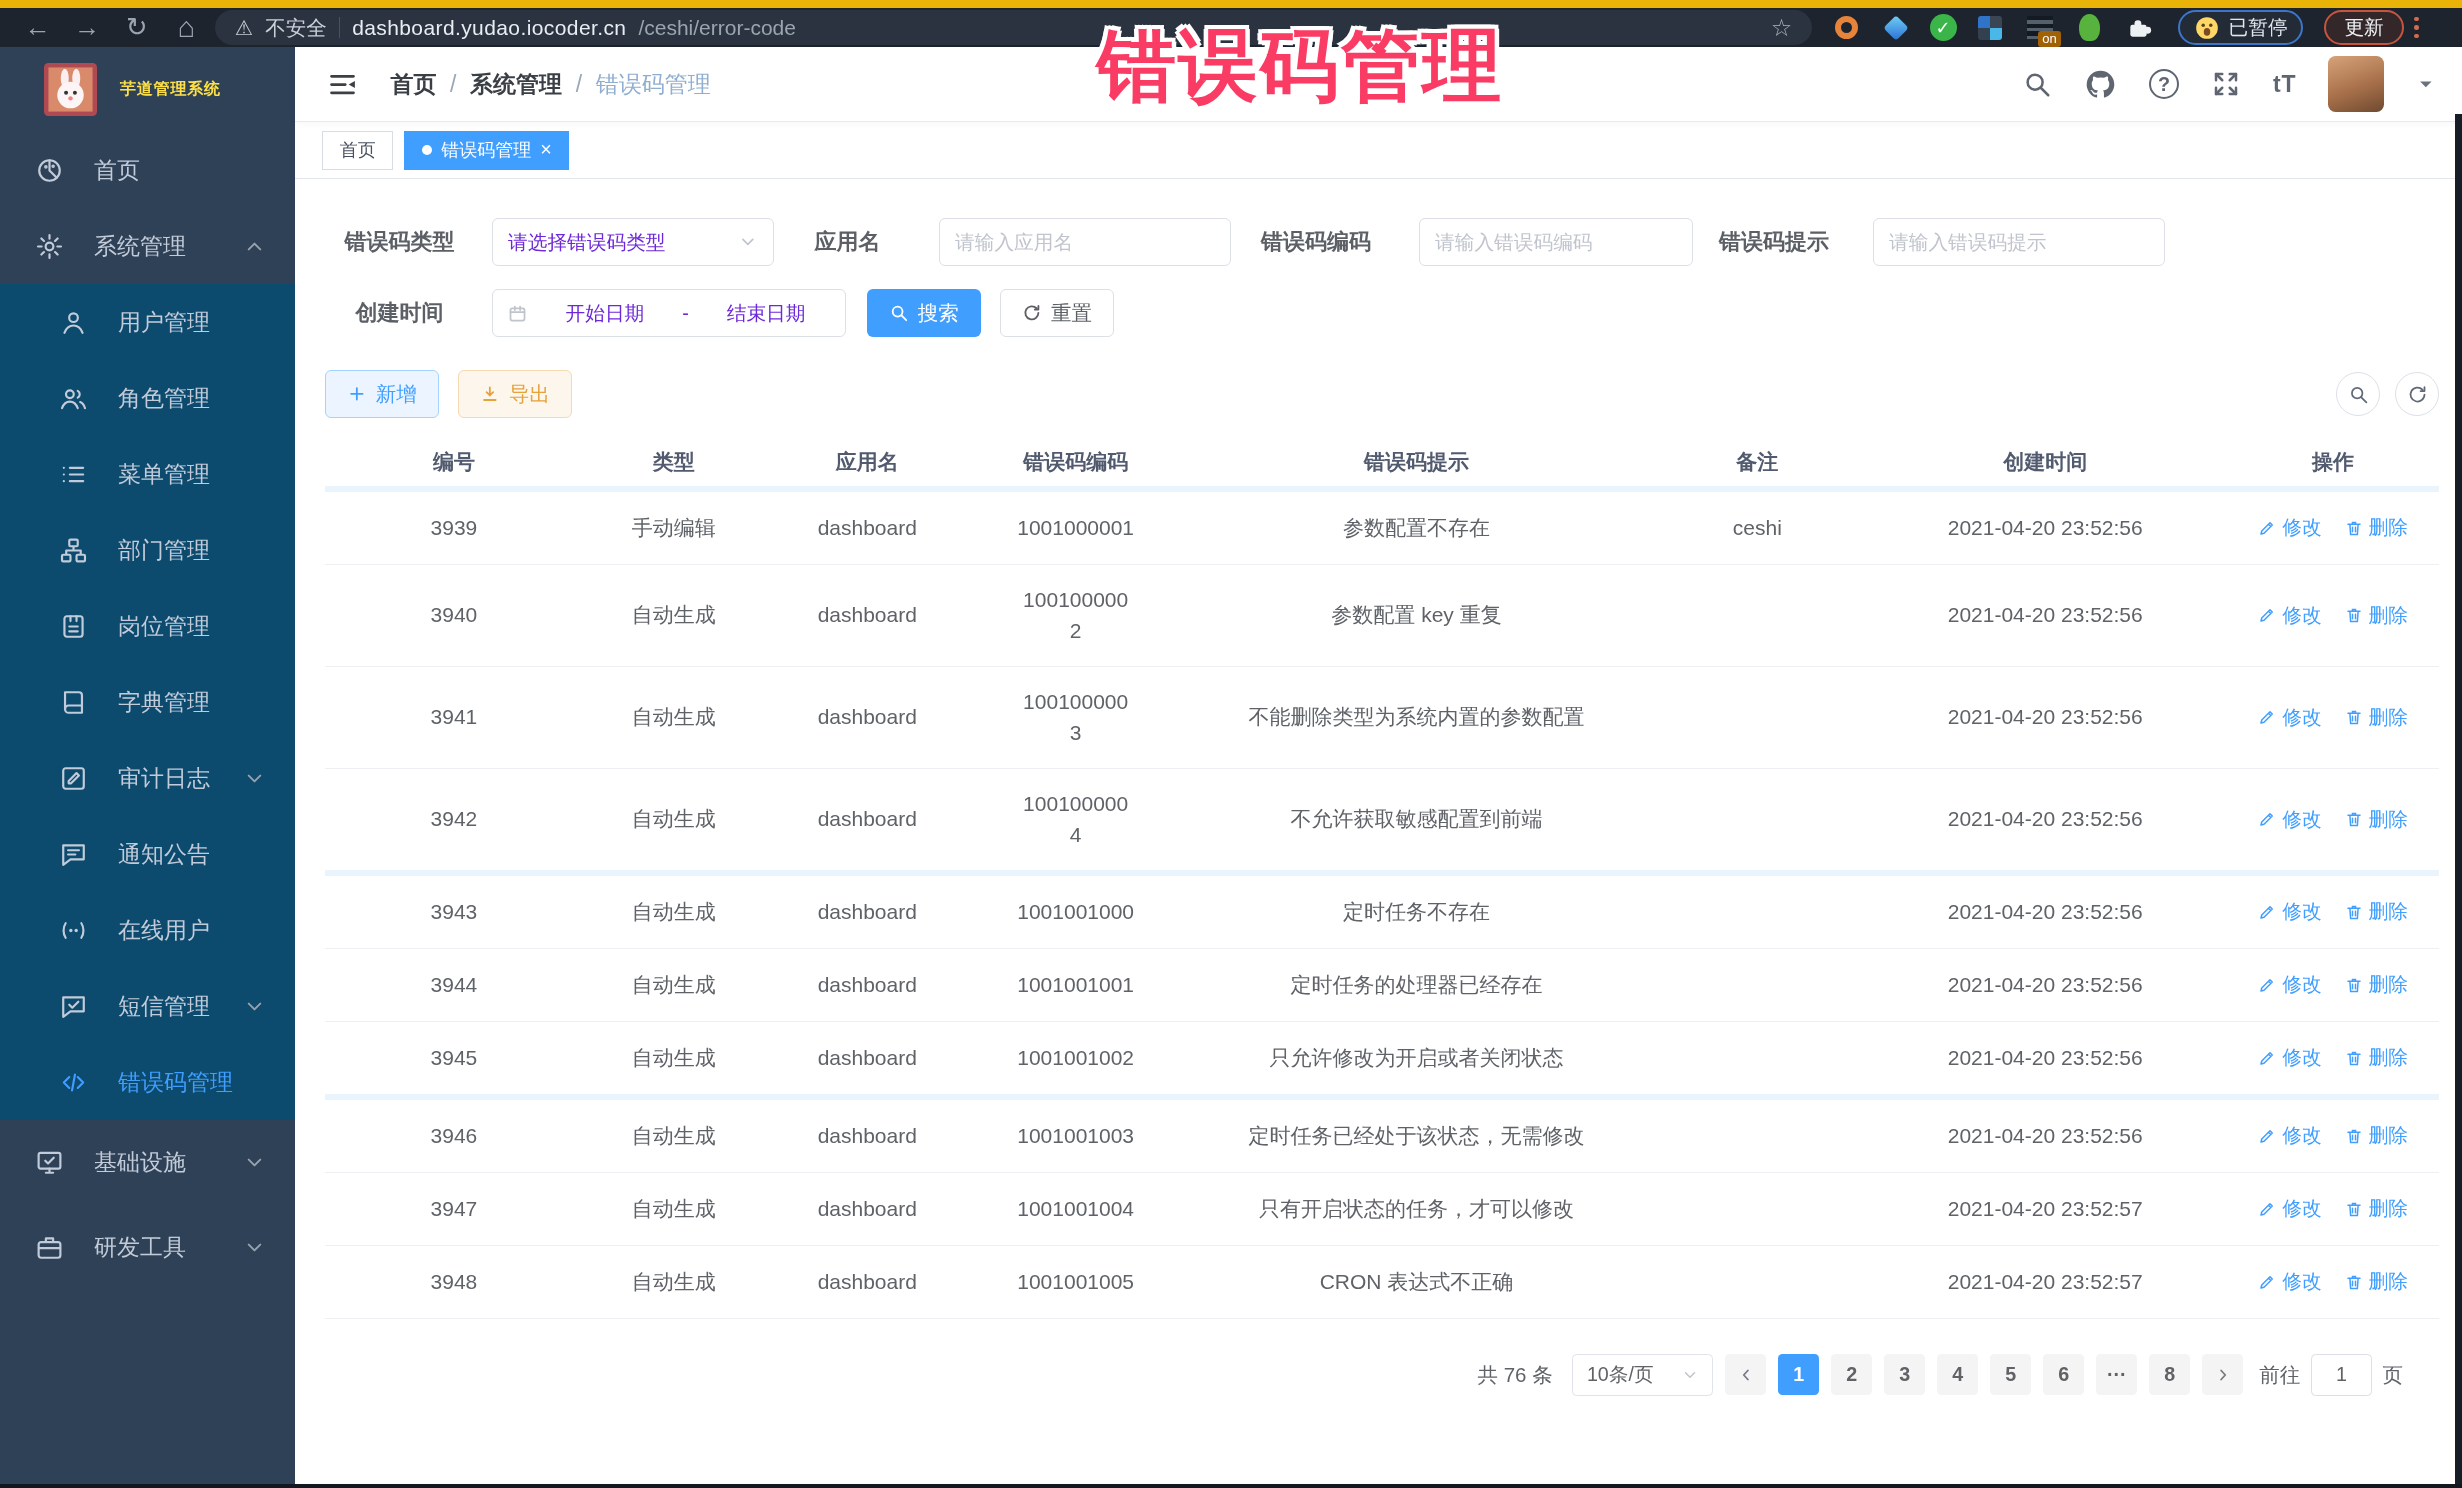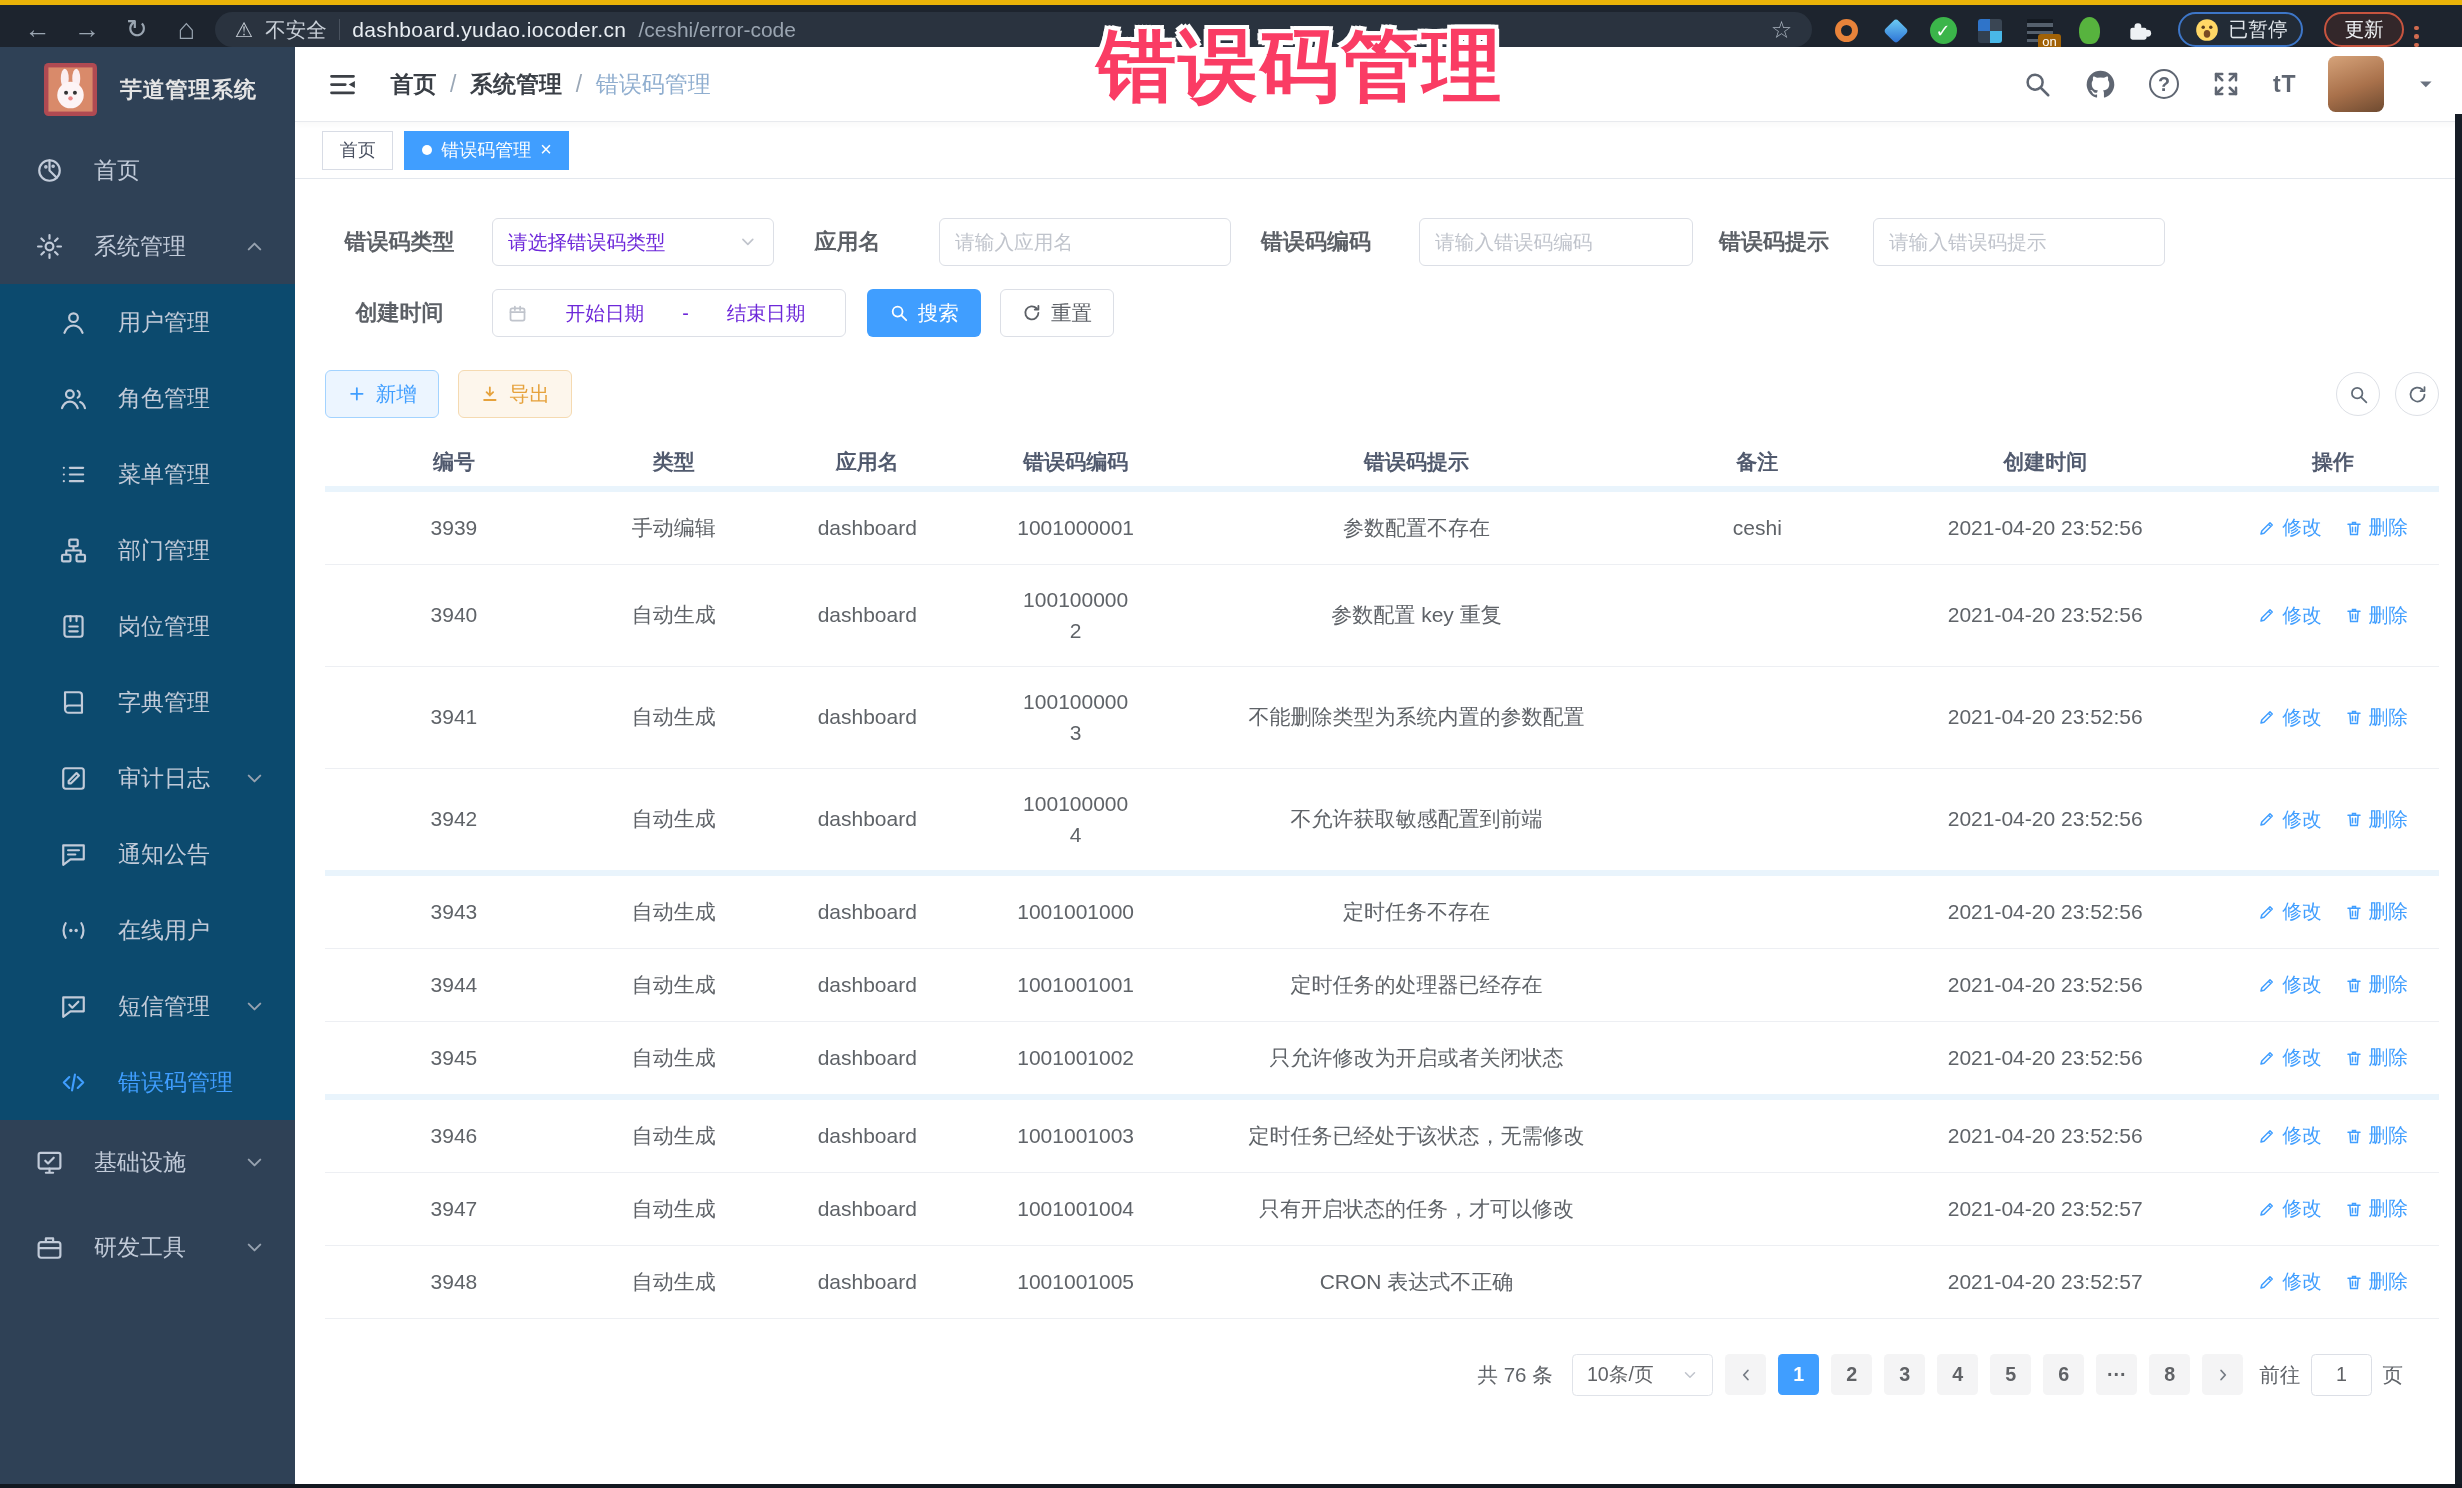--- a/index.html
+++ b/index.html
@@ -1,22 +1,22 @@
 <!DOCTYPE html>
 <html style="font-size:12px"><head>
 <meta charset="utf-8">
 <style>
   html,body{margin:0;padding:0}
   body{width:2462px;height:1488px;overflow:hidden;position:relative;background:#fff;
        font-family:"Liberation Sans","DejaVu Sans",sans-serif;color:#303133}
   svg{display:block}
 
   
-  .chrome{height:47px;background:#1d242e;border-top:5px solid #eab308;box-sizing:border-box;
-          display:flex;align-items:flex-end;padding:0 16.7px;gap:7.6px}
+  .chrome{height:47px;background:#1d242e;border-top:8px solid #eab308;box-sizing:border-box;
+          display:flex;align-items:center;padding:0 16.7px;gap:7.6px}
   .nav-ic{width:42px;height:35px;display:flex;align-items:center;justify-content:center;color:#9aa5b1;font-size:26px}
   .i-back::before{content:"\2190"}
   .i-fwd::before{content:"\2192"}
   .i-reload::before{content:"\21BB"}
   .i-home::before{content:"\2302";font-size:29px}
   .url-pill{height:35px;width:1597px;background:#2a333f;border-radius:18px;display:flex;align-items:center;
             padding:0 19.7px;gap:12px;box-sizing:border-box}
   .warn-ic::before{content:"\26A0";color:#c3cad2;font-size:20.5px}
   .sec-label{color:#c9d0d8;font-size:20.5px}
   .pill-div{width:1.5px;height:21px;background:#49525e}
@@ -43,21 +43,21 @@
   .kebab{display:flex;flex-direction:column;gap:3.8px;margin-left:3px}
   .kebab i{width:4.5px;height:4.5px;border-radius:50%;background:#d26b4f}
 
   
   .app{display:flex;height:1441px}
 
   
   .sidebar{width:295px;flex:0 0 295px;background:#2f4156;color:#c2cbd9;display:flex;flex-direction:column}
   .logo-row{height:85px;display:flex;align-items:center;padding-left:44px;gap:23px}
   .logo{width:53px;height:53px;border-radius:4.5px;overflow:hidden}
-  .app-title{font-size:22px;font-weight:bold;color:#e5e5e5;letter-spacing:0.8px}
+  .app-title{font-size:16px;font-weight:bold;color:#fde047;letter-spacing:0.8px}
   .menu-item{height:76px;display:flex;align-items:center;padding-left:35px;gap:30px;font-size:23px;
              position:relative;cursor:pointer}
   .menu-item .caret{position:absolute;right:29px;color:#97a2b0}
   .submenu{background:#0c4a6e}
   .submenu .menu-item{padding-left:59px}
   .menu-item.active{color:#409eff}
   .grp{height:85px}
 
   
   .main{flex:1;display:flex;flex-direction:column;background:#fff;position:relative;min-width:0}

